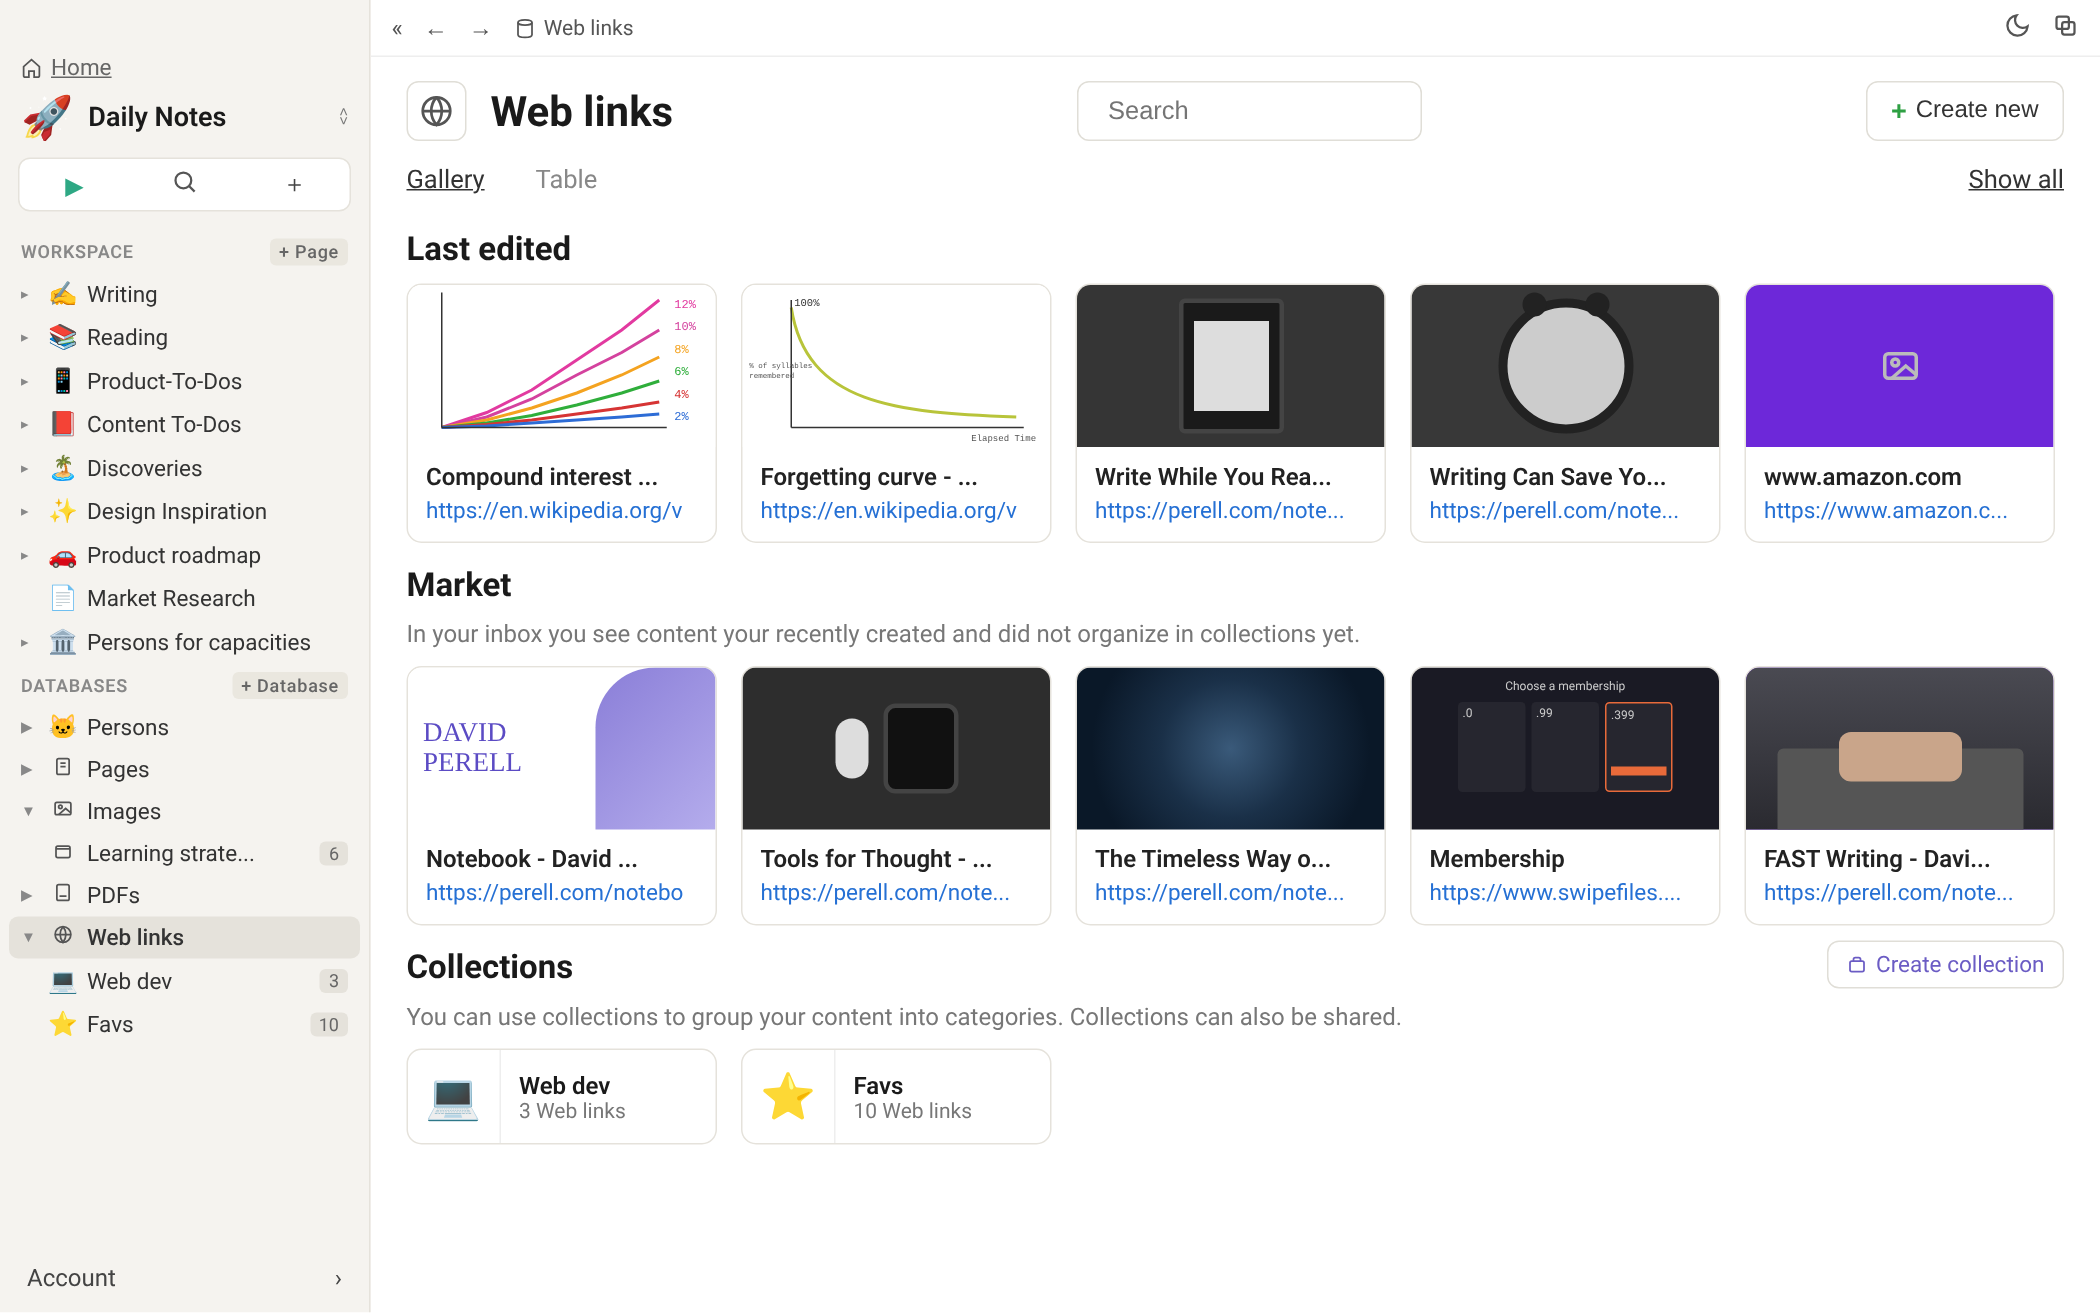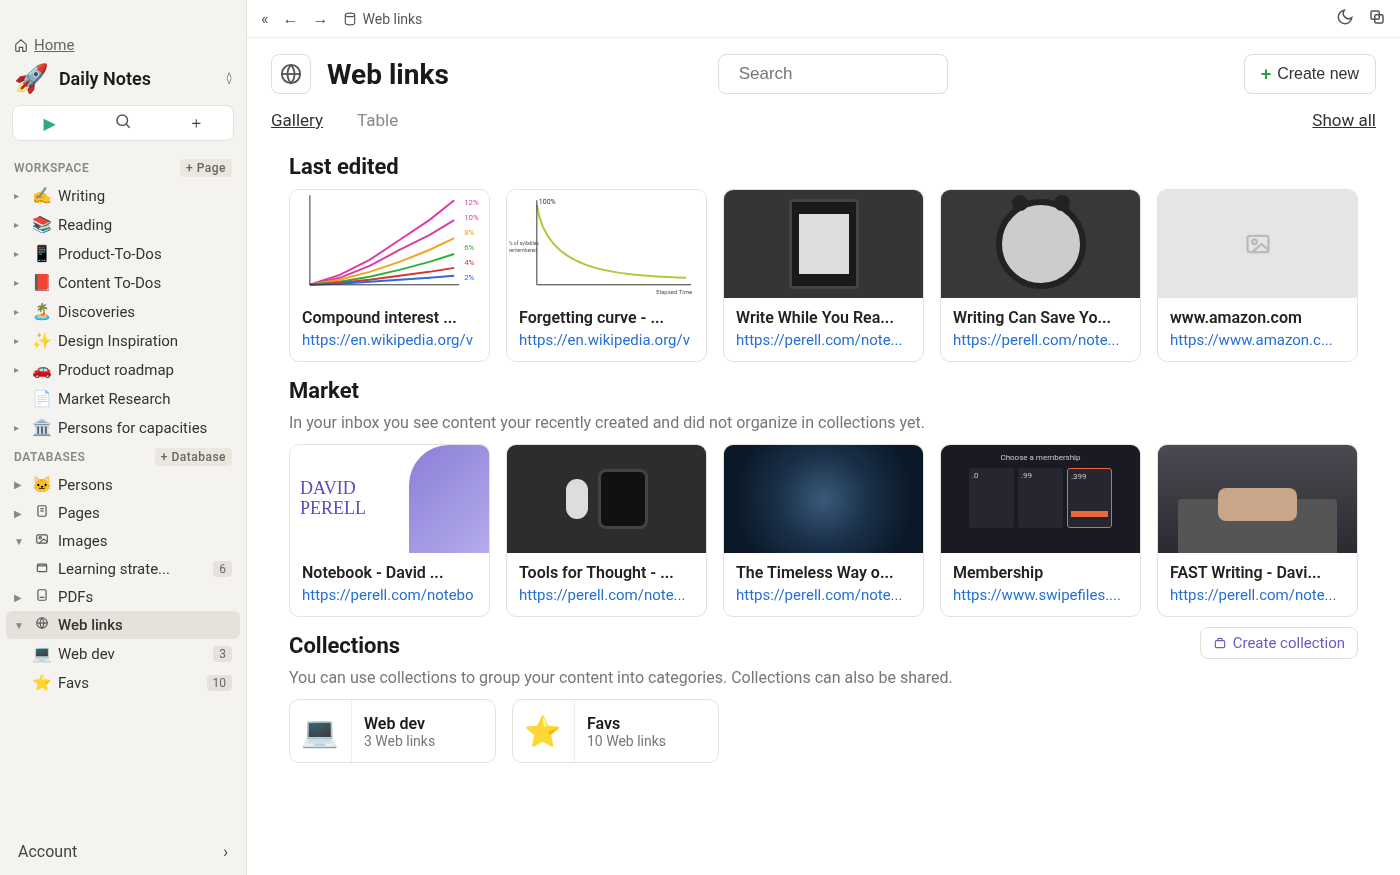--- a/index.html
+++ b/index.html
@@ -44,36 +44,36 @@
 .search-box { margin-left: auto; width: 230px; height: 40px; border: 1px solid #e0ded7; border-radius: 8px; display: flex; align-items: center; padding: 0 12px; gap: 8px; color: #888; }
 .search-box input { border: none; outline: none; font-size: 17px; color: #333; flex: 1; background: transparent; }
 .create-btn { margin-left: 280px; height: 40px; border: 1px solid #e0ded7; border-radius: 8px; padding: 0 16px; display: flex; align-items: center; gap: 6px; font-size: 16px; font-weight: 500; cursor: pointer; color:#333; background:#fff;}
 .create-btn .plus { color: #2ea043; font-size: 18px; font-weight: bold; }
 
 .view-tabs { display: flex; align-items: center; padding: 0 24px 8px; gap: 34px; color: #888; font-size: 17px; }
 .view-tabs .tab { cursor: pointer; }
 .view-tabs .tab.active { color: #333; text-decoration: underline; }
 .view-tabs .show-all { margin-left: auto; text-decoration: underline; cursor: pointer; color:#333; }
 
-.content { flex: 1; overflow-y: auto; padding: 0 42px 24px; }
+.content { flex: 1; overflow-y: auto; padding: 0 24px 24px; }
 .section-title { font-size: 22px; font-weight: 700; margin: 16px 0 10px; }
 .section-desc { color: #777; font-size: 16px; margin-bottom: 12px; }
 .section-row-header { display:flex; align-items:center; justify-content:space-between; }
 .create-collection { border:1px solid #e0ded7; border-radius:8px; padding:6px 12px; display:flex; align-items:center; gap:6px; color:#6b5cc4; font-size:15px; cursor:pointer;}
 
 .card-row { display: flex; gap: 16px; }
 .card { width: 207px; border: 1px solid #e5e2db; border-radius: 10px; overflow: hidden; background: #fff; cursor:pointer; }
 .card-thumb { height: 108px; background: #ddd; display: flex; align-items: center; justify-content: center; color: #aaa; font-size: 24px; position:relative; }
 .card-body { padding: 10px 12px 12px; }
 .card-title { font-size: 16px; font-weight: 600; white-space: nowrap; overflow: hidden; text-overflow: ellipsis; color:#222; }
 .card-url { font-size: 15px; color: #2570d4; white-space: nowrap; overflow: hidden; text-overflow: ellipsis; margin-top: 4px; }
 
-.thumb-chart1 { background: linear-gradient(#fff,#fff); }
+.thumb-chart1 { background: linear-gradient(#fff,#fff); font-family: Liberation Mono, monospace; }
 .thumb-chart1 svg, .thumb-chart2 svg { width:100%; height:100%; }
-.thumb-grey { background:#e5e5e5; }
+.thumb-grey { background:#6d28d9; }
 
 .coll-row { display: flex; gap: 16px; }
 .coll-card { display: flex; align-items: center; border: 1px solid #e5e2db; border-radius: 10px; overflow: hidden; width: 207px; height: 64px; cursor:pointer;}
 .coll-icon { width: 62px; height: 100%; display: flex; align-items: center; justify-content: center; font-size: 30px; border-right: 1px solid #eee; }
 .coll-body { padding: 0 12px; }
 .coll-title { font-weight: 600; font-size: 16px; }
 .coll-sub { color: #777; font-size: 14px; }
 
 
 .svg-icn { width:18px; height:18px; stroke:#555; fill:none; stroke-width:2; }

